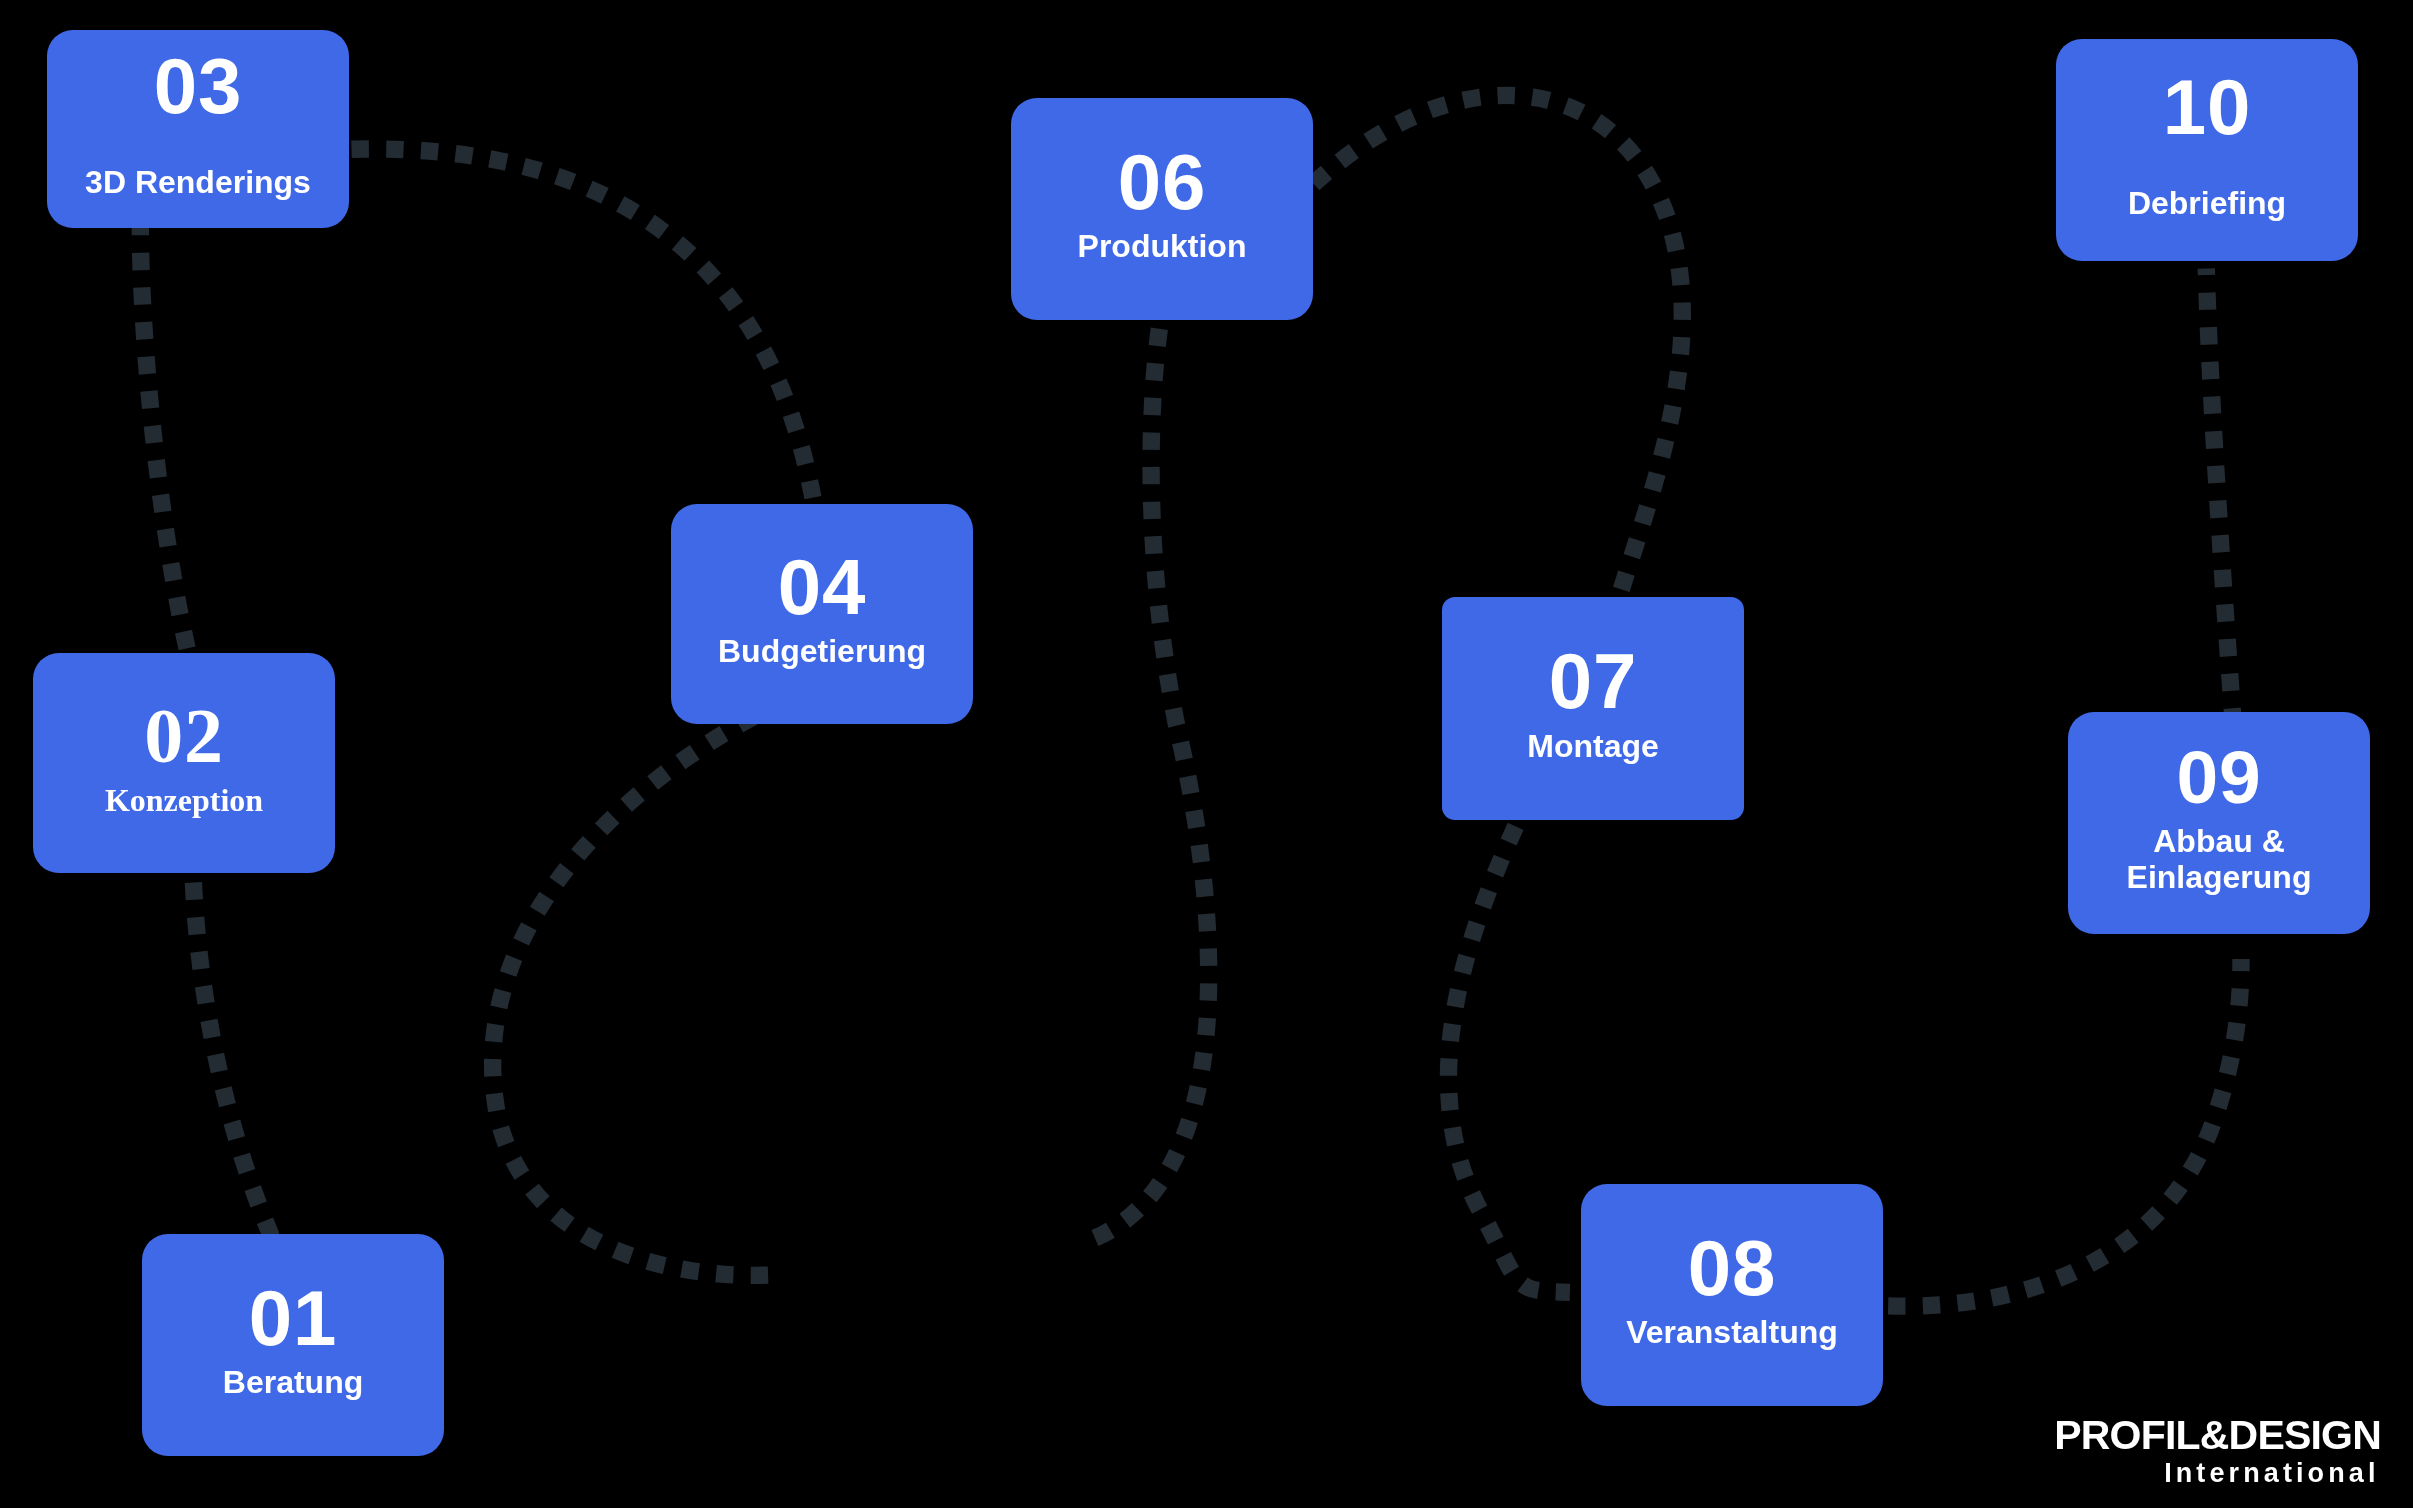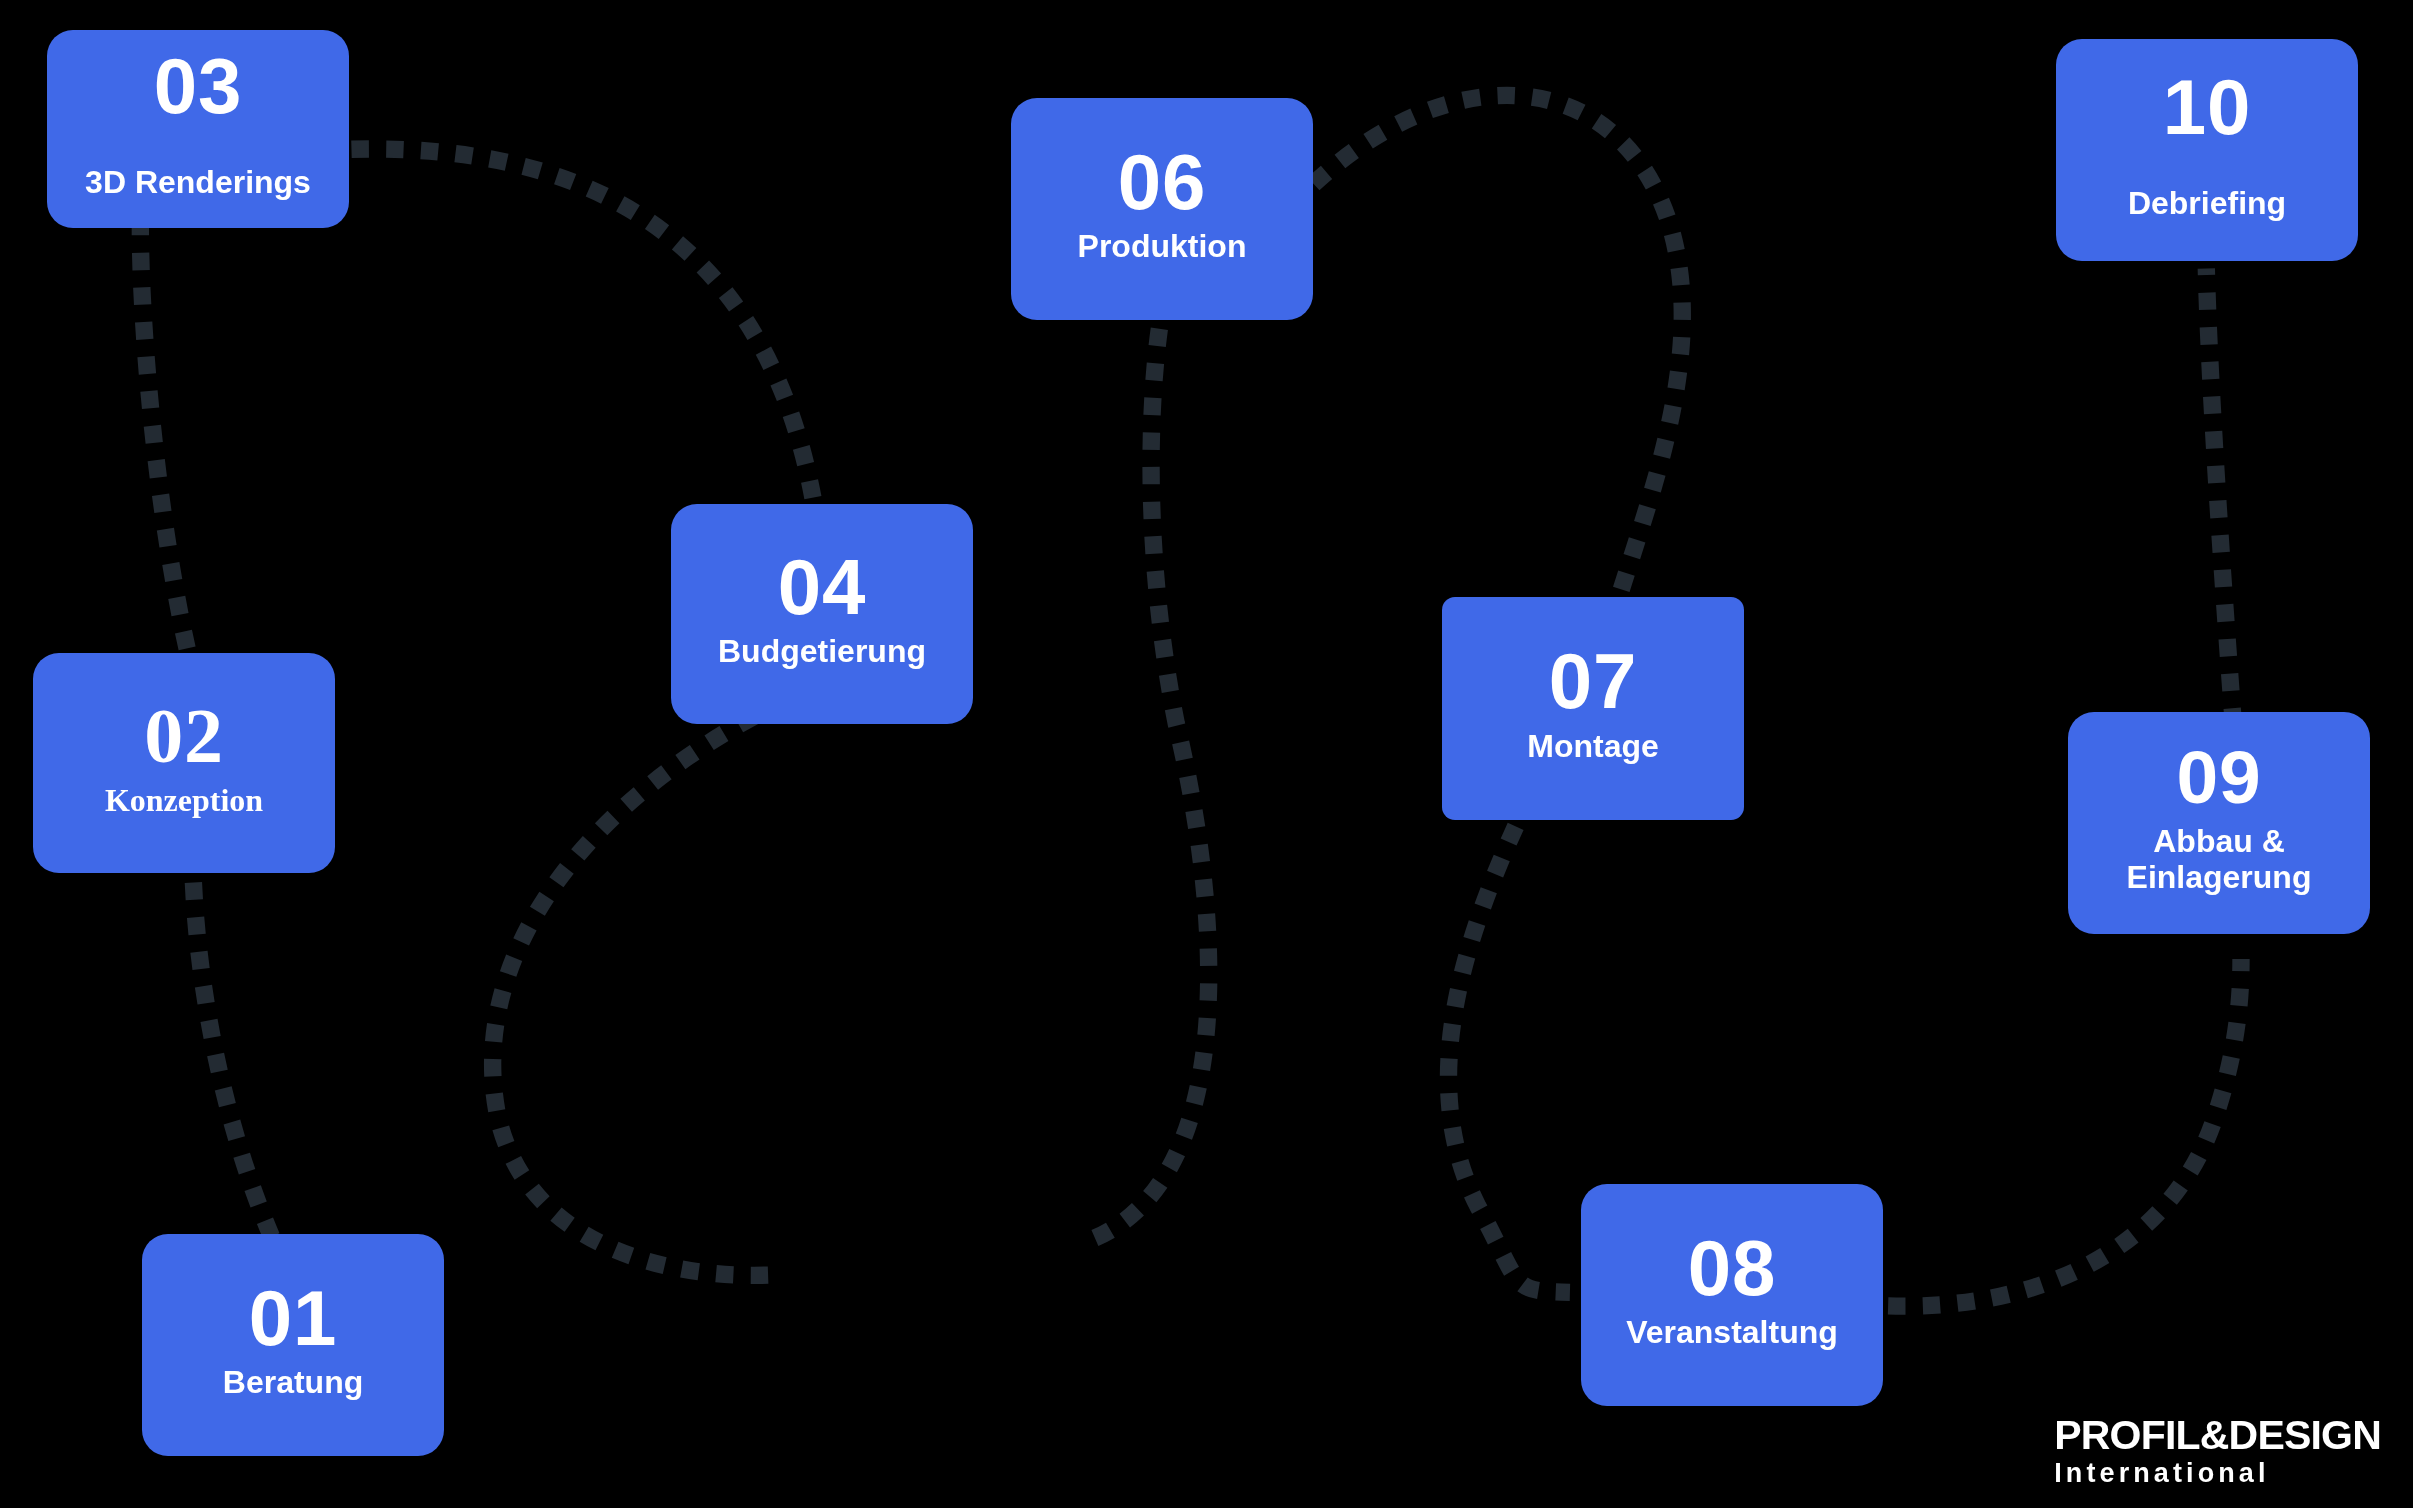--- a/index.html
+++ b/index.html
@@ -58,20 +58,21 @@
     font-weight: 700;
     line-height: 1.14;
     margin-top: 7.5px;
     white-space: pre-line;
   }
   .step.two-line .step-number { font-size: 75px; }
   #logo {
     position: absolute;
     right: 32px;
     bottom: 21px;
+    text-align: right;
     color: #ffffff;
     line-height: 1;
     user-select: none;
   }
   #logo .logo-main {
     font-size: 41px;
     font-weight: 700;
     letter-spacing: -0.8px;
     font-family: "Liberation Sans", sans-serif;
     text-transform: uppercase;

